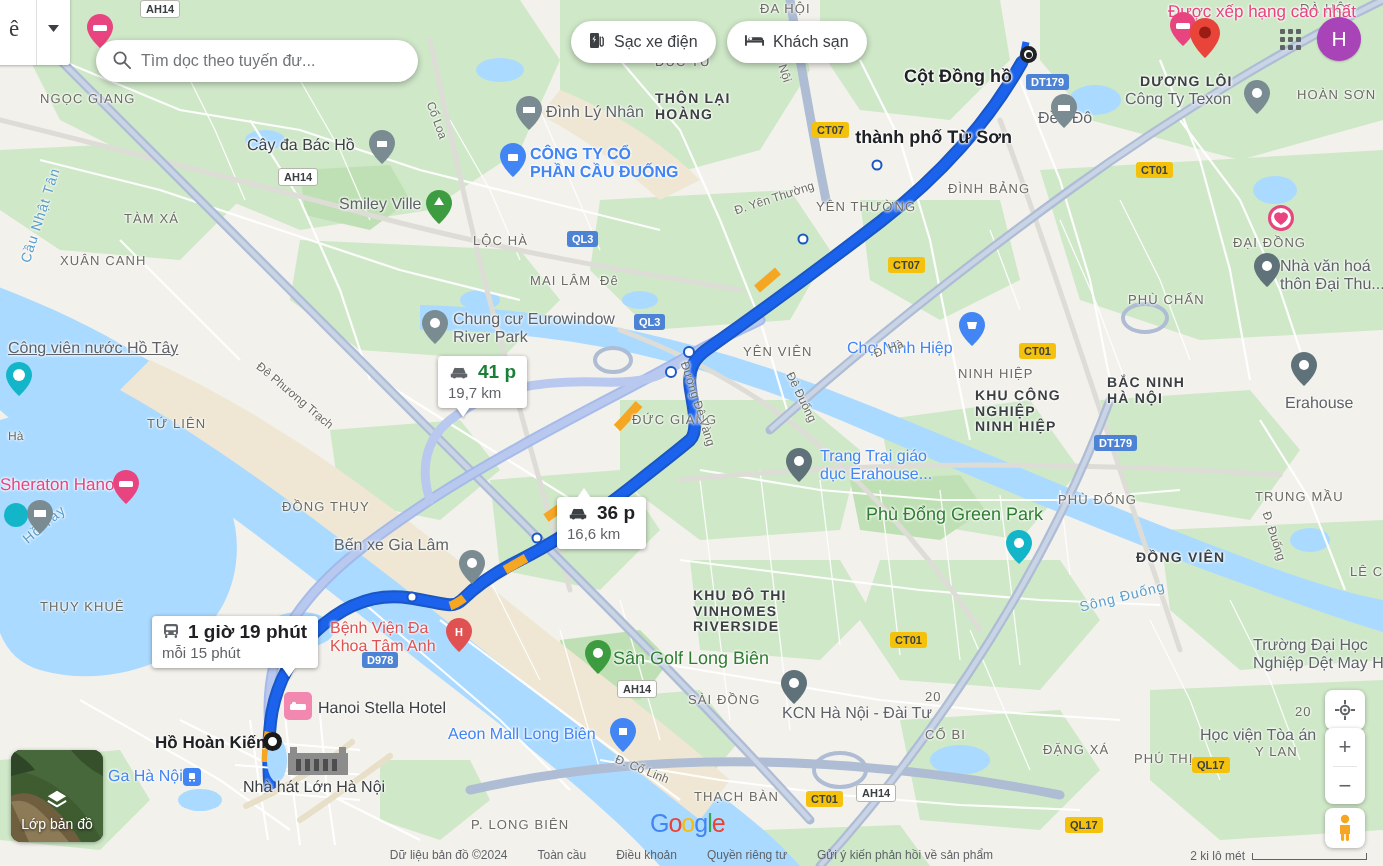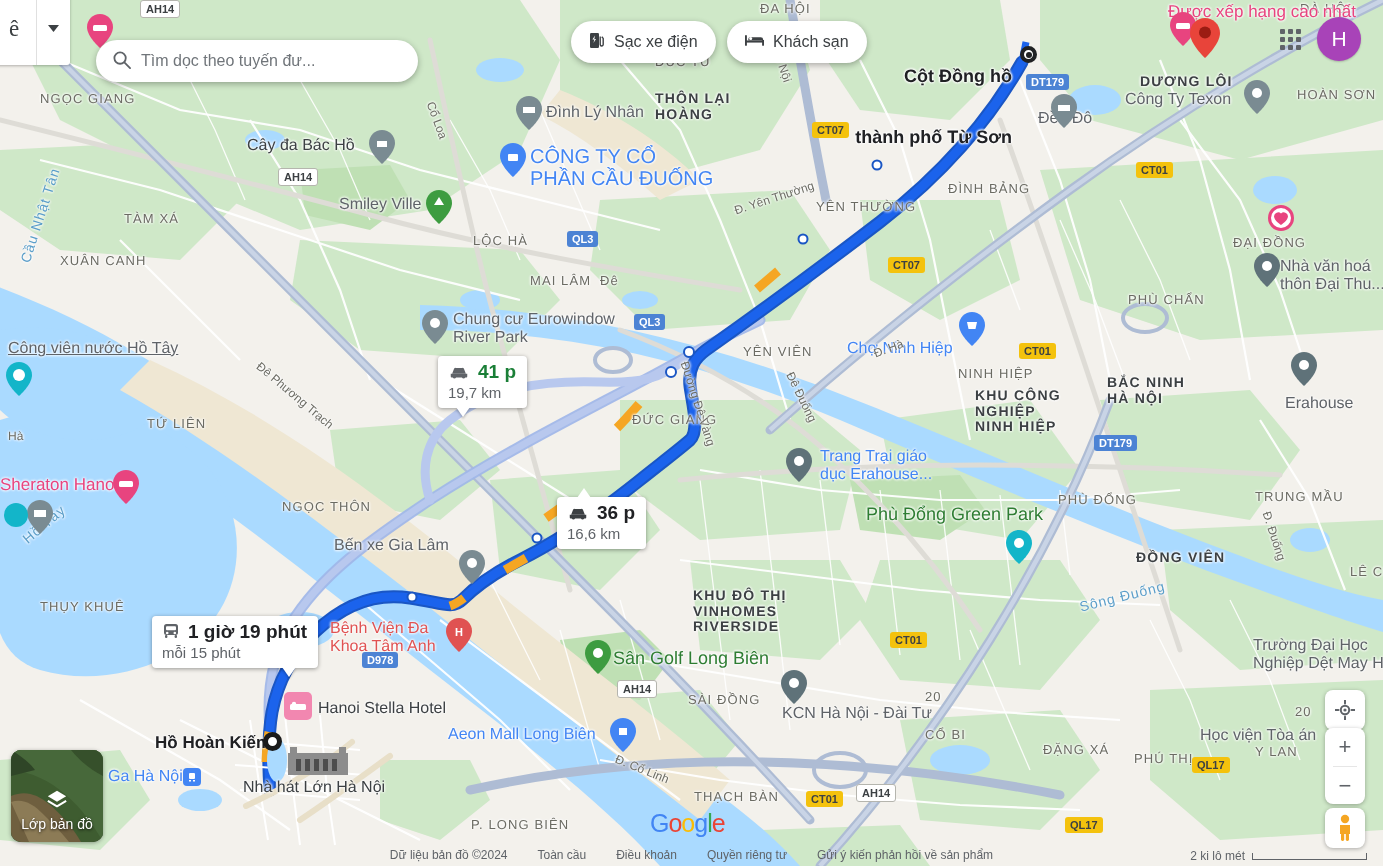--- a/index.html
+++ b/index.html
@@ -51,22 +51,22 @@
     font-size: 16px;
     font-weight: 400;
   }
   .lbl-biz {             
     color: #4285f4;
     font-size: 16px;
     font-weight: 400;
   }
   .lbl-biz-lg {
     color: #4285f4;
-    font-size: 20px;
-    font-weight: 400;
+    font-size: 16px;
+    font-weight: 700;
   }
   .lbl-park {            
     color: #2e7d32;
     font-size: 18px;
     font-weight: 400;
   }
   .lbl-water {
     color: #5b9ec9;
     font-size: 14px;
     font-weight: 400;
@@ -596,21 +596,21 @@
       </g>
     </g>
   </svg>
 
   <div id="label-layer">
       <div class="lbl lbl-place halo" style="left: 40px; top: 92px;">NGỌC GIANG</div>
       <div class="lbl lbl-place halo" style="left: 124px; top: 212px;">TÀM XÁ</div>
       <div class="lbl lbl-place halo" style="left: 60px; top: 254px;">XUÂN CANH</div>
       <div class="lbl lbl-place halo" style="left: 147px; top: 417px;">TỨ LIÊN</div>
       <div class="lbl lbl-place halo" style="left: 40px; top: 600px;">THỤY KHUÊ</div>
-      <div class="lbl lbl-place halo" style="left: 282px; top: 500px;">NGỌC THÔN</div>
+      <div class="lbl lbl-place halo" style="left: 282px; top: 500px;">ĐỒNG THỤY</div>
       <div class="lbl lbl-place halo" style="left: 473px; top: 234px;">LỘC HÀ</div>
       <div class="lbl lbl-place halo" style="left: 530px; top: 274px;">MAI LÂM</div>
       <div class="lbl lbl-place halo" style="left: 600px; top: 274px;">Đê</div>
       <div class="lbl lbl-place-b halo" style="left: 655px; top: 91px;">THÔN LẠI
 HOÀNG</div>
       <div class="lbl lbl-place halo" style="left: 632px; top: 413px;">ĐỨC GIANG</div>
       <div class="lbl lbl-place halo" style="left: 743px; top: 345px;">YÊN VIÊN</div>
       <div class="lbl lbl-place halo" style="left: 816px; top: 200px;">YÊN THƯỜNG</div>
       <div class="lbl lbl-place halo" style="left: 948px; top: 182px;">ĐÌNH BẢNG</div>
       <div class="lbl lbl-place halo" style="left: 958px; top: 367px;">NINH HIỆP</div>

